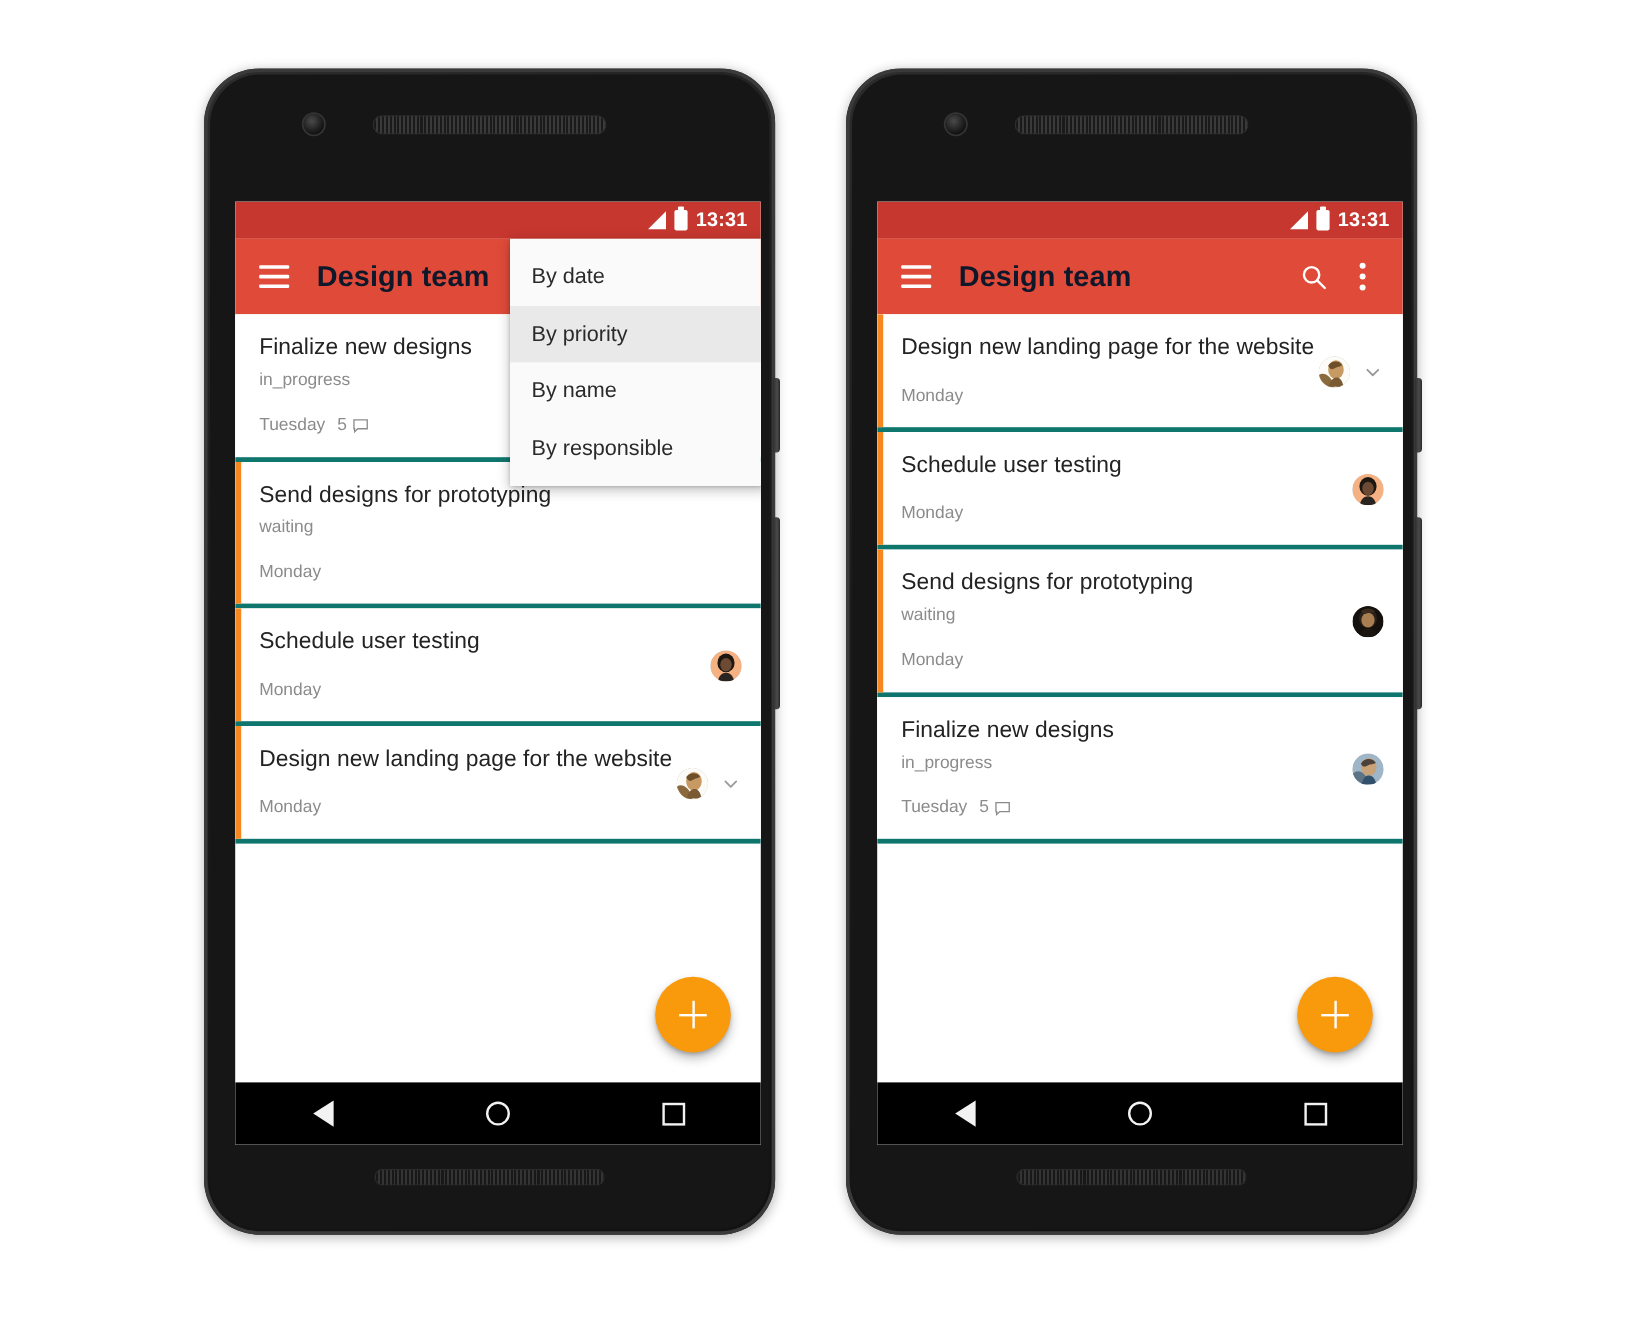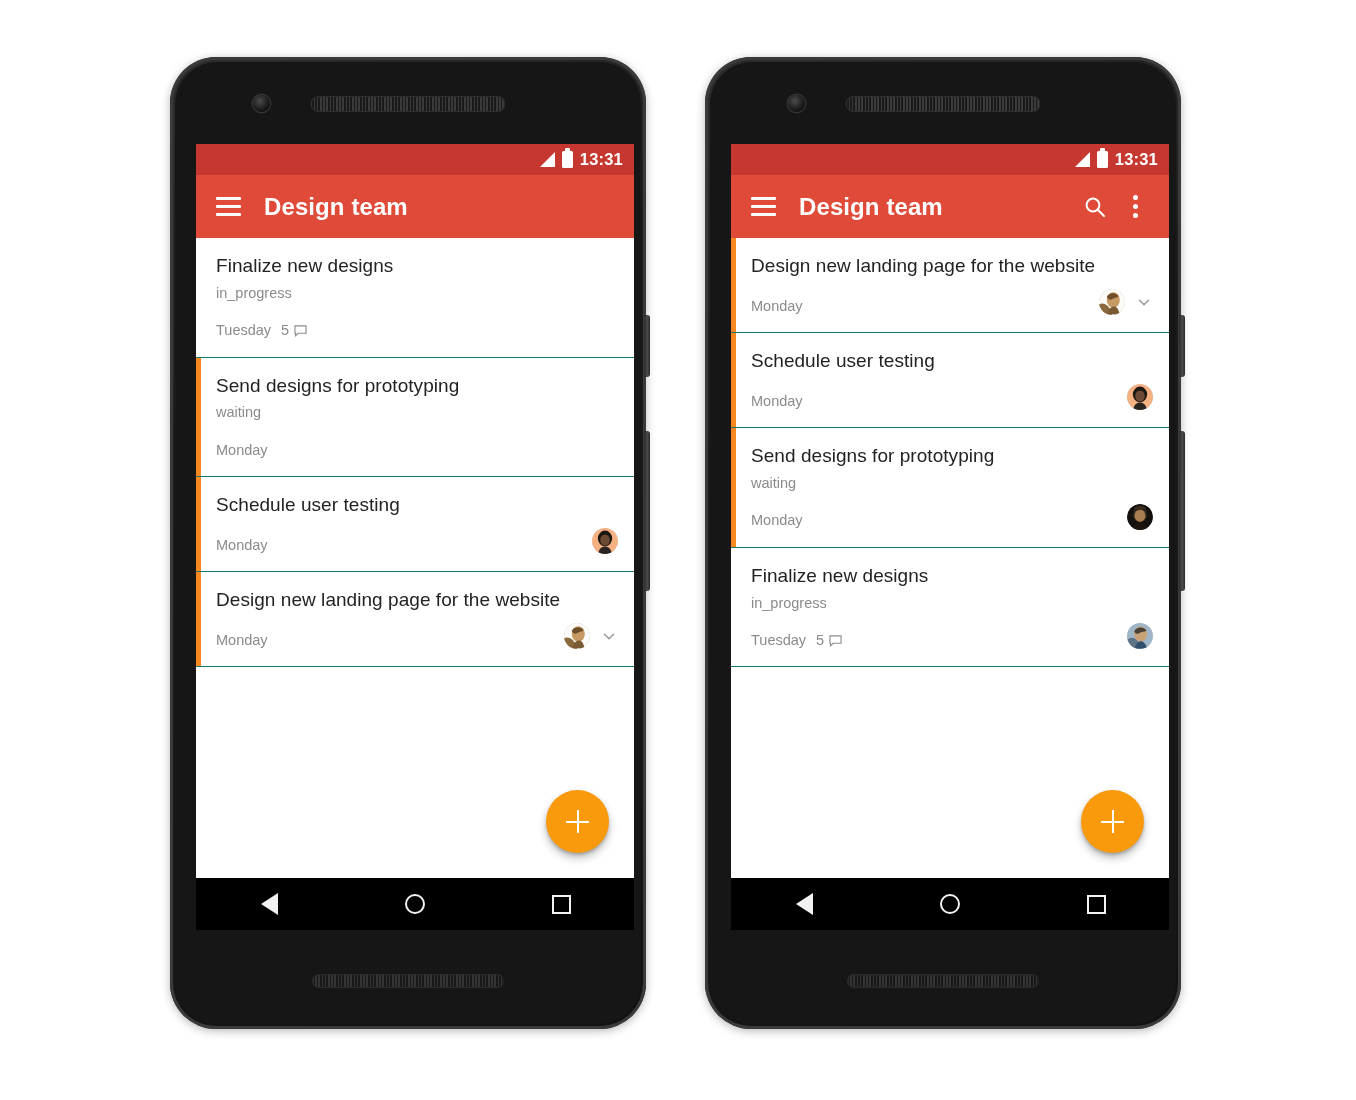--- a/index.html
+++ b/index.html
@@ -58,21 +58,21 @@
     width: 6px;
     background: linear-gradient(90deg, #2e2e2e, #4a4a4a 60%, #282828);
     border-radius: 0 3px 3px 0;
   }
   .side-btn.power  { top: 258px; height: 62px; }
   .side-btn.volume { top: 374px; height: 160px; }
 
   
   .screen {
     position: absolute;
-    left: 21px; top: 82px;
+    left: 21px; top: 106px;
     width: 438px; height: 786px;
     background: #ffffff;
     overflow: hidden;
   }
 
   .statusbar {
     position: relative;
     height: 31px;
     background: #c6372f;
     display: flex; align-items: center; justify-content: flex-end;
@@ -104,37 +104,37 @@
     display: flex; align-items: center;
     padding: 0 14px 0 20px;
   }
   .hamburger {
     width: 25px; height: 19px; flex: 0 0 auto;
     display: flex; flex-direction: column; justify-content: space-between;
     cursor: pointer;
   }
   .hamburger i { display: block; height: 3px; background: #fff; border-radius: 1px; }
   .appbar-title {
-    color: #ffffff; font-size: 24px; font-weight: bold;
+    color: #0f172a; font-size: 24px; font-weight: bold;
     margin-left: 23px; letter-spacing: 0.1px; white-space: nowrap;
   }
   .appbar-spacer { flex: 1 1 auto; }
   .icon-btn { width: 40px; height: 40px; display: flex; align-items: center; justify-content: center; cursor: pointer; }
   .search-icon { width: 24px; height: 24px; }
   .overflow-icon { display: flex; flex-direction: column; gap: 4px; align-items: center; }
   .overflow-icon i { width: 5px; height: 5px; border-radius: 50%; background: #fff; display: block; }
 
   
   .list { position: relative; background: #fff; }
   .task {
     position: relative;
     padding: 16px 16px 17px 20px;
-    border-bottom: 1px solid #0f766e;
+    border-bottom: 4px solid #0f766e;
     background: #fff;
-    display: flex; align-items: flex-end;
+    display: flex; align-items: center;
     min-height: 76px;
   }
   .task .stripe {
     position: absolute; left: 0; top: 0; bottom: 0;
     width: 5px; background: #f6881f;
   }
   .task-body { flex: 1 1 auto; min-width: 0; padding-right: 8px; }
   .task-title {
     font-size: 19px; color: #232323; line-height: 1.25;
     letter-spacing: 0.05px; white-space: nowrap;
@@ -330,20 +330,26 @@
               <span class="nav-back"></span>
             </div>
           <div class="nav-btn">
               <span class="nav-home"></span>
             </div>
           <div class="nav-btn">
               <span class="nav-recent"></span>
             </div>
         </div>
 
+        <div class="menu">
+          <div class="menu-item">By date</div>
+          <div class="menu-item active">By priority</div>
+          <div class="menu-item">By name</div>
+          <div class="menu-item">By responsible</div>
+        </div>
 
       </div>
     </div>
     <div class="side-btn power"></div>
     <div class="side-btn volume"></div>
   </div>
 
   <div class="phone right">
     <div class="phone-inner">
       <div class="cam"></div>

